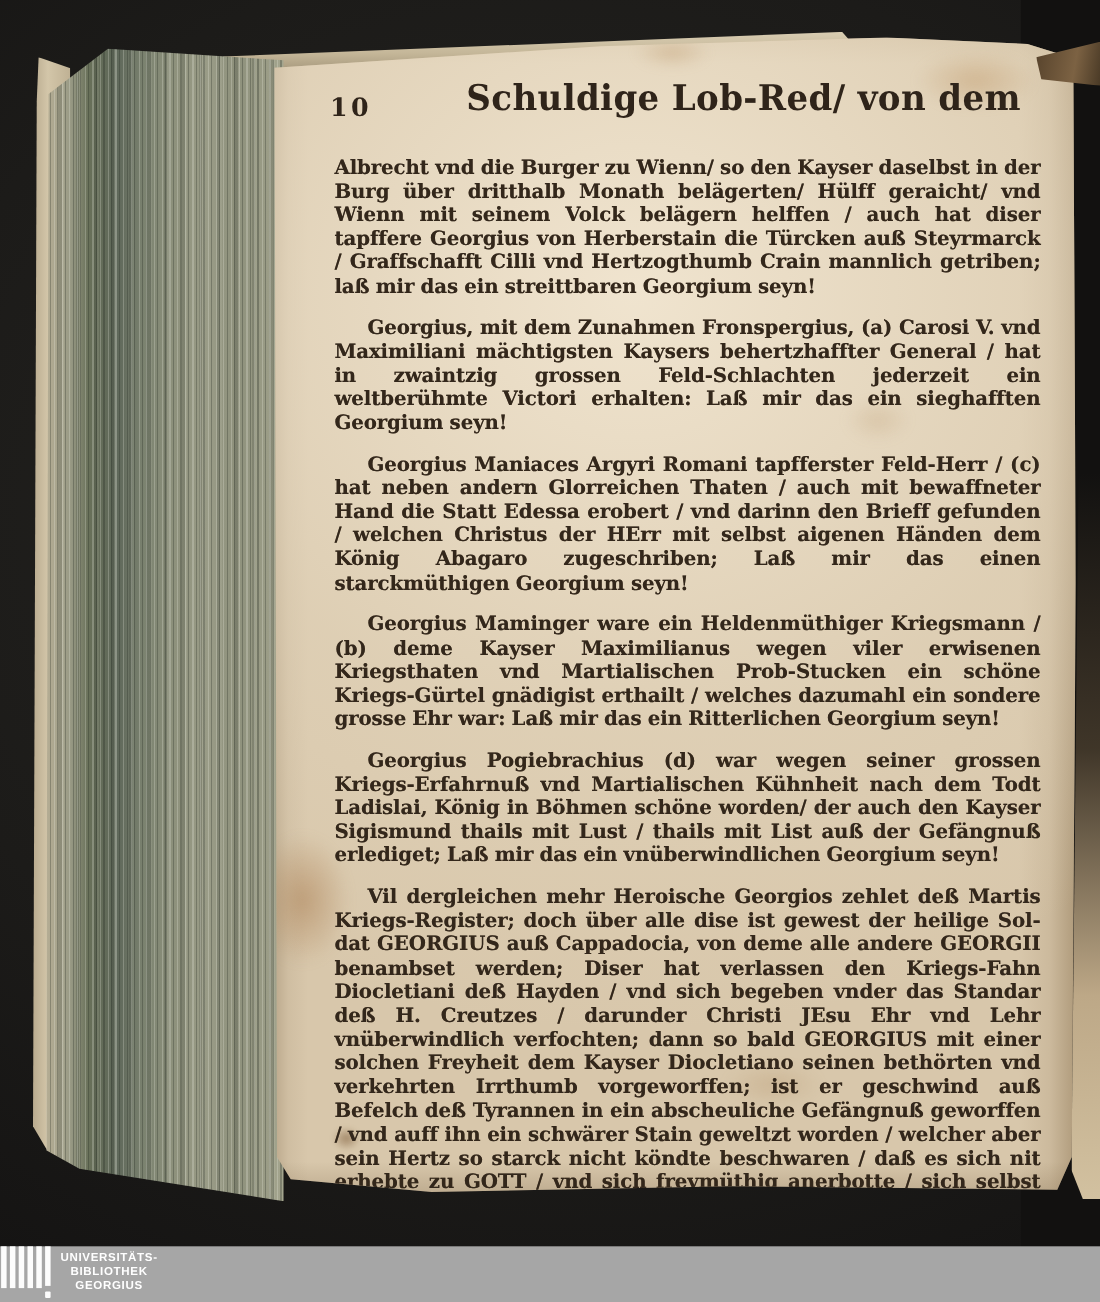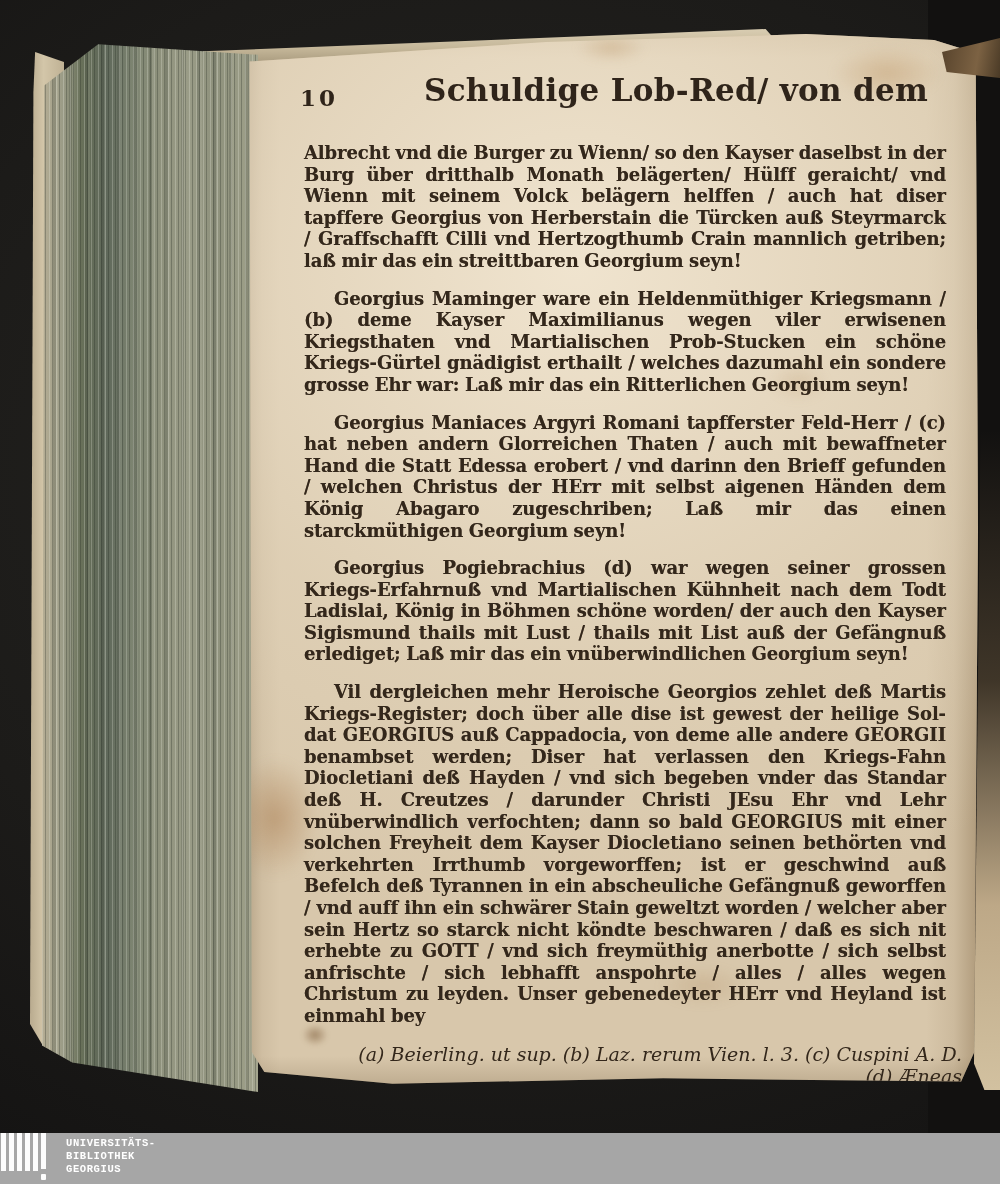--- a/index.html
+++ b/index.html
@@ -79,23 +79,23 @@
   .right-sliver { position:absolute; left:974px; top:430px; width:26px; height:660px;
     background:linear-gradient(180deg, rgba(60,48,34,0) 0%, rgba(118,98,70,0.45) 38%, #bda887 72%, #d2c1a0 100%);
     clip-path:polygon(25% 0, 100% 0, 100% 100%, 40% 100%, 0 96%); }
 
   
   .footer-bar { position:absolute; left:0; top:1133px; width:1000px; height:51px; background:#a6a6a6; }
   .logo { position:absolute; left:1px; top:0; width:48px; height:51px; }
   .bar { position:absolute; top:0; width:5px; height:38px; background:#fcfcfc; }
   .b1{left:0} .b2{left:8px} .b3{left:16px} .b4{left:24px} .b5{left:32px} .b6{left:40px; height:36px;}
   .dot { position:absolute; left:40px; top:41px; width:5px; height:6px; background:#fcfcfc; border-radius:1px; }
-  .logo-text { position:absolute; left:66px; top:4px; color:#ffffff;
-    font-family:Liberation Mono, monospace; font-size:10.5px; line-height:13px;
-    font-weight:700; letter-spacing:0.6px; }
+  .logo-text { position:absolute; left:55px; top:4px; color:#ffffff;
+    font-family:Liberation Sans, sans-serif; font-size:10.5px; line-height:13px;
+    font-weight:700; letter-spacing:0.6px;text-align:center; }
 </style>
 </head>
 <body>
 
 <div class="scene">
 
   <div class="top-edge"></div>
   <div class="cover-sliver"></div>
   <div class="fore-edge"></div>
 
@@ -105,22 +105,23 @@
     <div class="stain s3"></div>
     <div class="stain s4"></div>
     <div class="stain s5"></div>
     <div class="stain s6"></div>
 
     <div class="pagenum">10</div>
     <div class="runtitle">Schuldige Lob-Red/ von dem</div>
 
     <div class="textblock">
       <p class="cont">Albrecht vnd die Burger zu Wienn/ so den Kayser daselbst in der Burg über dritthalb Monath belägerten/ Hülff geraicht/ vnd Wienn mit seinem Volck belägern helffen / auch hat diser tapffere Georgius von Herberstain die Türcken auß Steyrmarck / Graffschafft Cilli vnd Hertzogthumb Crain mannlich getriben; laß mir das ein streittbaren Georgium seyn!</p>
+      <p>Georgius, mit dem Zunahmen Fronspergius, (a) Carosi V. vnd Maximiliani mächtigsten Kaysers behertzhaffter General / hat in zwaintzig grossen Feld-Schlachten jederzeit ein weltberühmte Victori erhalten: Laß mir das ein sieghafften Georgium seyn!</p>
+      <p>Georgius Maniaces Argyri Romani tapfferster Feld-Herr / (c) hat neben andern Glorreichen Thaten / auch mit bewaffneter Hand die Statt Edessa erobert / vnd darinn den Brieff gefunden / welchen Christus der HErr mit selbst aigenen Händen dem König Abagaro zugeschriben; Laß mir das einen starckmüthigen Georgium seyn!</p>
       <p>Georgius Maminger ware ein Heldenmüthiger Kriegsmann / (b) deme Kayser Maximilianus wegen viler erwisenen Kriegsthaten vnd Martialischen Prob-Stucken ein schöne Kriegs-Gürtel gnädigist erthailt / welches dazumahl ein sondere grosse Ehr war: Laß mir das ein Ritterlichen Georgium seyn!</p>
-      <p>Georgius Maniaces Argyri Romani tapfferster Feld-Herr / (c) hat neben andern Glorreichen Thaten / auch mit bewaffneter Hand die Statt Edessa erobert / vnd darinn den Brieff gefunden / welchen Christus der HErr mit selbst aigenen Händen dem König Abagaro zugeschriben; Laß mir das einen starckmüthigen Georgium seyn!</p>
       <p>Georgius Pogiebrachius (d) war wegen seiner grossen Kriegs-Erfahrnuß vnd Martialischen Kühnheit nach dem Todt Ladislai, König in Böhmen schöne worden/ der auch den Kayser Sigismund thails mit Lust / thails mit List auß der Gefängnuß erlediget; Laß mir das ein vnüberwindlichen Georgium seyn!</p>
       <p>Vil dergleichen mehr Heroische Georgios zehlet deß Martis Kriegs-Register; doch über alle dise ist gewest der heilige Sol-dat GEORGIUS auß Cappadocia, von deme alle andere GEORGII benambset werden; Diser hat verlassen den Kriegs-Fahn Diocletiani deß Hayden / vnd sich begeben vnder das Standar deß H. Creutzes / darunder Christi JEsu Ehr vnd Lehr vnüberwindlich verfochten; dann so bald GEORGIUS mit einer solchen Freyheit dem Kayser Diocletiano seinen bethörten vnd verkehrten Irrthumb vorgeworffen; ist er geschwind auß Befelch deß Tyrannen in ein abscheuliche Gefängnuß geworffen / vnd auff ihn ein schwärer Stain geweltzt worden / welcher aber sein Hertz so starck nicht köndte beschwaren / daß es sich nit erhebte zu GOTT / vnd sich freymüthig anerbotte / sich selbst anfrischte / sich lebhafft anspohrte / alles / alles wegen Christum zu leyden. Unser gebenedeyter HErr vnd Heyland ist einmahl bey</p>
       <div class="footnote">
         <div class="fn1">(a) Beierling. ut sup. (b) Laz. rerum Vien. l. 3. (c) Cuspini A. D. (d) Æneas</div>
         <div class="fn2">Sil. c. 58. Histor. Bohem.</div>
       </div>
     </div>
   </div>
 
   <div class="corner-wedge"></div>

